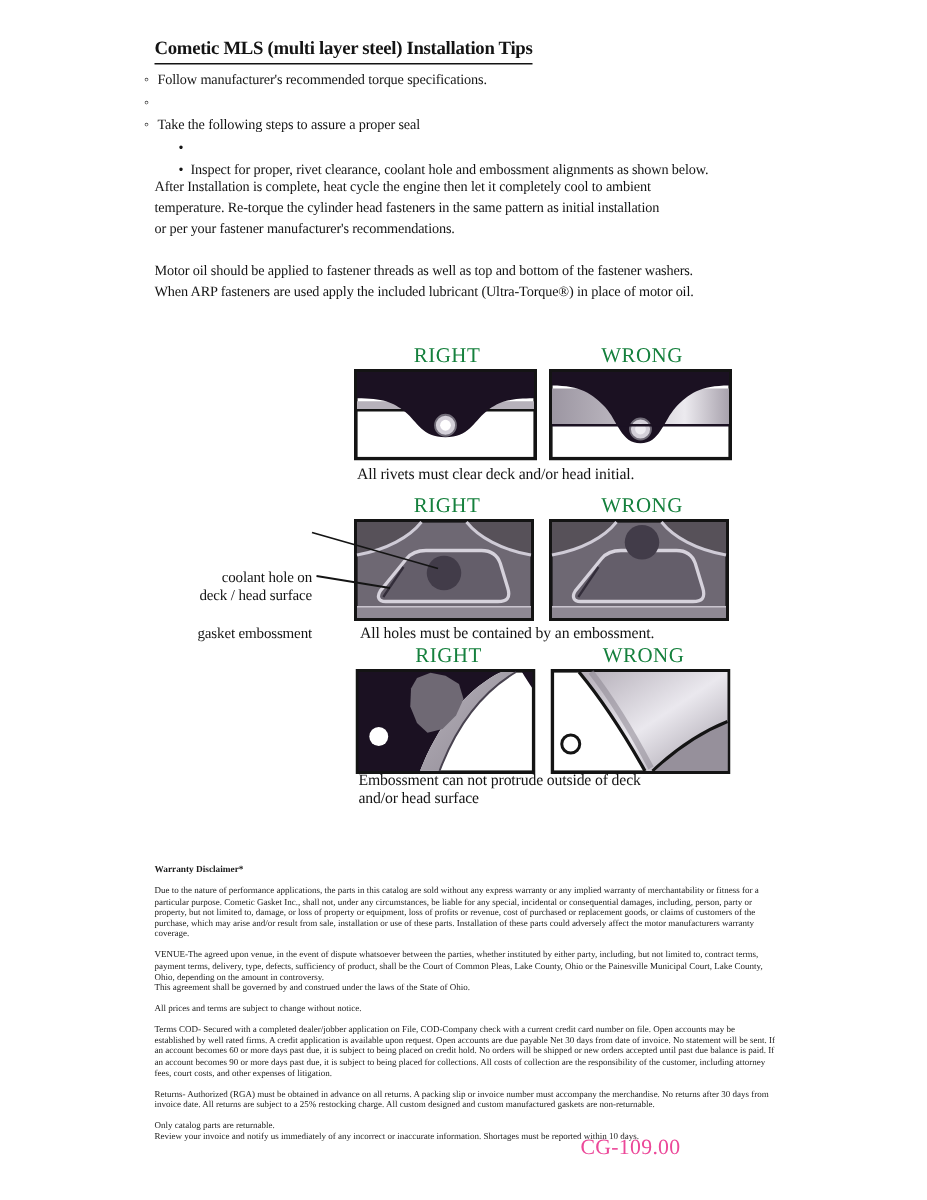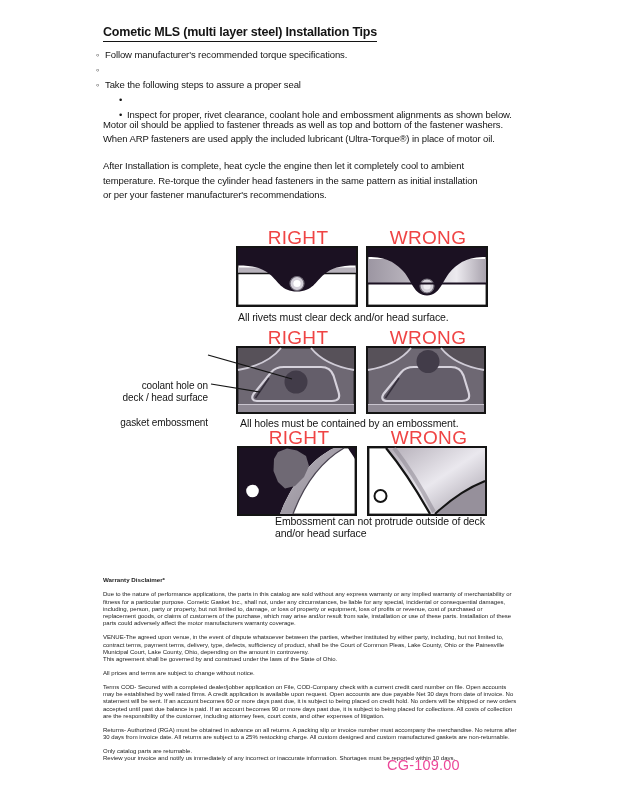--- a/index.html
+++ b/index.html
@@ -1,39 +1,39 @@
 <!DOCTYPE html>
 <html><head>
 <meta charset="utf-8">
 <style>
   html,body{margin:0;padding:0;background:#ffffff;}
   #page{
     position:relative;width:618px;height:800px;background:#ffffff;overflow:hidden;
-    font-family:Liberation Sans, sans-serif;color:#141414;
+    font-family:Liberation Serif, serif;color:#141414;
   }
   .abs{position:absolute;}
   
   #title{
     left:103px;top:25px;font-size:12.5px;font-weight:bold;letter-spacing:-0.2px;
     border-bottom:1.6px solid #141414;padding-bottom:2px;white-space:nowrap;
   }
   
   #tips{left:96px;top:47px;font-size:9.5px;letter-spacing:-0.1px;}
   .tip{display:flex;line-height:15px;}
   .tip .mk{width:9px;flex:0 0 9px;}
   .tip.sub{margin-left:23px;}
   .tip.sub .mk{width:8px;flex:0 0 8px;}
   
   #diesel{left:103px;top:118px;width:424px;font-size:9.5px;letter-spacing:-0.1px;line-height:14.2px;}
   #diesel h2{font-size:11.5px;letter-spacing:-0.2px;margin:0 0 7px 0;}
   #diesel p{margin:0 0 13px 0;white-space:pre-line;}
   
   .diagram-row{width:254px;}
   .panel{position:absolute;width:124px;}
-  .panel .panel-label{text-align:center;font-size:19px;letter-spacing:0.3px;line-height:15px;color:#ef4444;}
+  .panel .panel-label{text-align:center;font-size:14px;letter-spacing:0.3px;line-height:15px;color:#15803d;}
   .panel svg{display:block;margin-top:1px;}
   .caption{position:absolute;font-size:10.5px;letter-spacing:-0.1px;line-height:12px;white-space:pre-line;color:#141414;}
   #row1{left:236px;top:230px;}
   #row2{left:236px;top:330px;}
   #row3{left:237px;top:430px;}
   .p-left{left:0;top:0;}
   .p-right{left:130px;top:0;}
   
   #annotations{left:100px;top:340px;width:108px;text-align:right;font-size:10px;letter-spacing:-0.1px;line-height:12px;margin-top:40px;}
   #annotation-coolant{white-space:pre-line;}
@@ -68,25 +68,25 @@
     <div class="tip sub">
       <span class="mk">•</span>
     </div>
     <div class="tip sub">
       <span class="mk">•</span>
       <span class="tx">Inspect for proper, rivet clearance, coolant hole and embossment alignments as shown below.</span>
     </div>
   </div>
 
   <div id="diesel" class="abs">
-    <p>Motor oil should be applied to fastener threads as well as top and bottom of the fastener washers.
-When ARP fasteners are used apply the included lubricant (Ultra-Torque®) in place of motor oil.</p>
     <p>After Installation is complete, heat cycle the engine then let it completely cool to ambient
 temperature. Re-torque the cylinder head fasteners in the same pattern as initial installation
 or per your fastener manufacturer's recommendations.</p>
+    <p>Motor oil should be applied to fastener threads as well as top and bottom of the fastener washers.
+When ARP fasteners are used apply the included lubricant (Ultra-Torque®) in place of motor oil.</p>
   </div>
 
   <div id="row1" class="abs diagram-row">
     <div class="panel p-left">
       <div class="panel-label">RIGHT</div>
       <svg width="122" height="61" viewBox="0 0 122 61">
         <rect x="1.2" y="1.2" width="119.6" height="58.6" fill="#ffffff" stroke="#141414" stroke-width="2.4"></rect>
         <rect x="2" y="21.5" width="118" height="6" fill="#b7b2bb"></rect>
         <line x1="2" y1="27.5" x2="120" y2="27.5" stroke="#141414" stroke-width="1.6"></line>
         <path d="M2,2 H120 V19.5 C103,19.5 96,22 88,28.5 C79.5,35.5 76.5,45.5 61,45.5 C45.5,45.5 42.5,35.5 34,28.5 C26,22 19,19.5 2,19.5 Z" fill="#1b1122"></path>
@@ -106,21 +106,21 @@
           </linearGradient>
         </defs>
         <rect x="1.2" y="1.2" width="119.6" height="58.6" fill="#ffffff" stroke="#141414" stroke-width="2.4"></rect>
         <rect x="2" y="13" width="118" height="24.5" fill="url(#g-r1w)"></rect>
         <path d="M2,2 H120 V11 C101,11 93,16.5 84.5,25.5 C76,35 74,49.5 61,49.5 C48,49.5 46,35 37.5,25.5 C29,16.5 21,11 2,11 Z" fill="#1b1122"></path>
         <circle cx="61" cy="40" r="7" fill="#d4d0d9" stroke="#716c78" stroke-width="1.2"></circle>
         <circle cx="61" cy="40" r="3.6" fill="#efedf2"></circle>
         <line x1="2" y1="37.5" x2="120" y2="37.5" stroke="#1b1122" stroke-width="1.8"></line>
       </svg>
     </div>
-    <div class="caption" style="left:2px;top:81px;">All rivets must clear deck and/or head surface.</div>
+    <div class="caption" style="left:2px;top:81px;">All rivets must clear deck and/or head initial.</div>
   </div>
 
   <div id="annotations" class="abs">
     <div id="annotation-coolant">coolant hole on
 deck / head surface</div>
     <div id="annotation-embossment">gasket embossment</div>
   </div>
   <svg id="annotation-lines" class="abs" width="100" height="48" viewBox="0 0 100 48">
     <line x1="5" y1="6" x2="89" y2="30" stroke="#141414" stroke-width="1.2"></line>
     <line x1="8" y1="35" x2="57" y2="43" stroke="#141414" stroke-width="1.2"></line>
@@ -191,21 +191,21 @@
         </defs>
         <rect x="1.2" y="1.2" width="117.6" height="67.6" fill="#ffffff" stroke="#141414" stroke-width="2.4"></rect>
         <path d="M19,2 H118 V68 H63 C49,43 33,19 19,2 Z" fill="url(#g-r3w)"></path>
         <path d="M19,2 C33,19 49,43 63,68" fill="none" stroke="#141414" stroke-width="2.2"></path>
         <path d="M27,2 C41,20 55,43 67,66" fill="none" stroke="#8d8791" stroke-width="4" opacity="0.55"></path>
         <path d="M68,68 C85,52 103,41 118,35 V68 Z" fill="#96909b"></path>
         <path d="M68,68 C85,52 103,41 118,35" fill="none" stroke="#141414" stroke-width="2"></path>
         <circle cx="13.5" cy="50" r="6" fill="#ffffff" stroke="#141414" stroke-width="2"></circle>
       </svg>
     </div>
-    <div class="caption" style="left:2px;top:85px;margin-left:36px;">Embossment can not protrude outside of deck
+    <div class="caption" style="left:2px;top:85px;">Embossment can not protrude outside of deck
 and/or head surface</div>
   </div>
 
   <div id="warranty" class="abs">
     <h3>Warranty Disclaimer*</h3>
     <p>Due to the nature of performance applications, the parts in this catalog are sold without any express warranty or any implied warranty of merchantability or fitness for a particular purpose.  Cometic Gasket Inc., shall not, under any circumstances, be liable for any special, incidental or consequential damages, including, person, party or property, but not limited to, damage, or loss of property or equipment, loss of profits or revenue, cost of purchased or replacement goods, or claims of customers of the purchase, which may arise and/or result from sale, installation or use of these parts.  Installation of these parts could adversely affect the motor manufacturers warranty coverage.</p>
     <p>VENUE-The agreed upon venue, in the event of dispute whatsoever between the parties, whether instituted by either party, including, but not limited to, contract terms, payment terms, delivery, type, defects, sufficiency of product, shall be the Court of Common Pleas, Lake County, Ohio or the Painesville Municipal Court, Lake County, Ohio, depending on the amount in controversy.
 This agreement shall be governed by and construed under the laws of the State of Ohio.</p>
     <p>All prices and terms are subject to change without notice.</p>
     <p>Terms COD- Secured with a completed dealer/jobber application on File, COD-Company check with a current credit card number on file.  Open accounts may be established by well rated firms.  A credit application is available upon request.  Open accounts are due payable Net 30 days from date of invoice.  No statement will be sent.  If an account becomes 60 or more days past due, it is subject to being placed on credit hold.  No orders will be shipped or new orders accepted until past due balance is paid.  If an account becomes 90 or more days past due, it is subject to being placed for collections.  All costs of collection are the responsibility of the customer, including attorney fees, court costs, and other expenses of litigation.</p>

